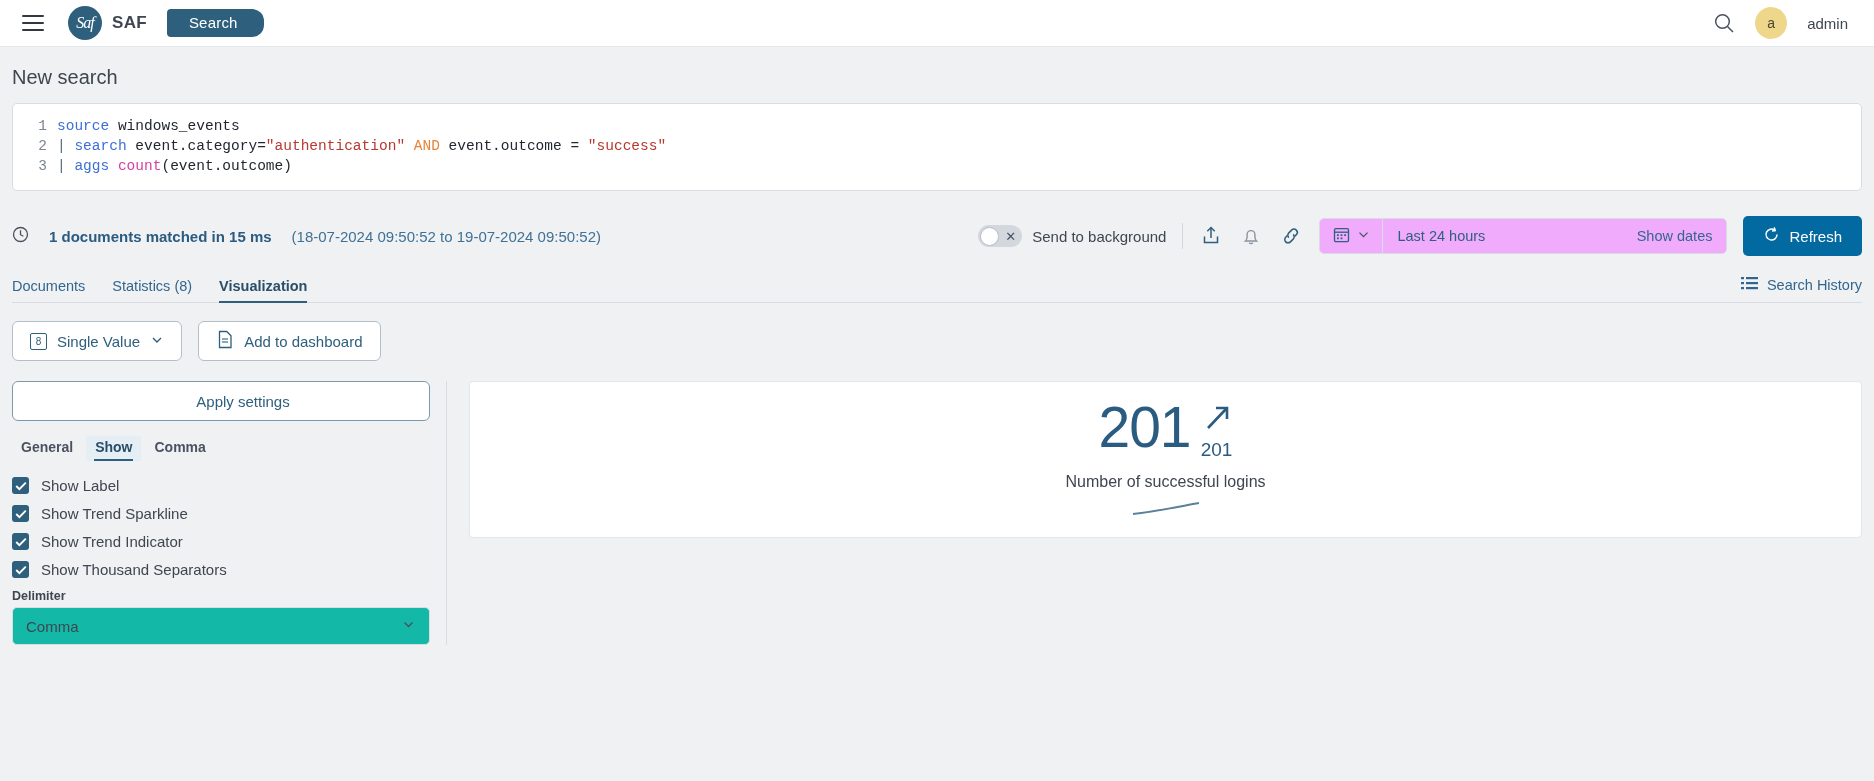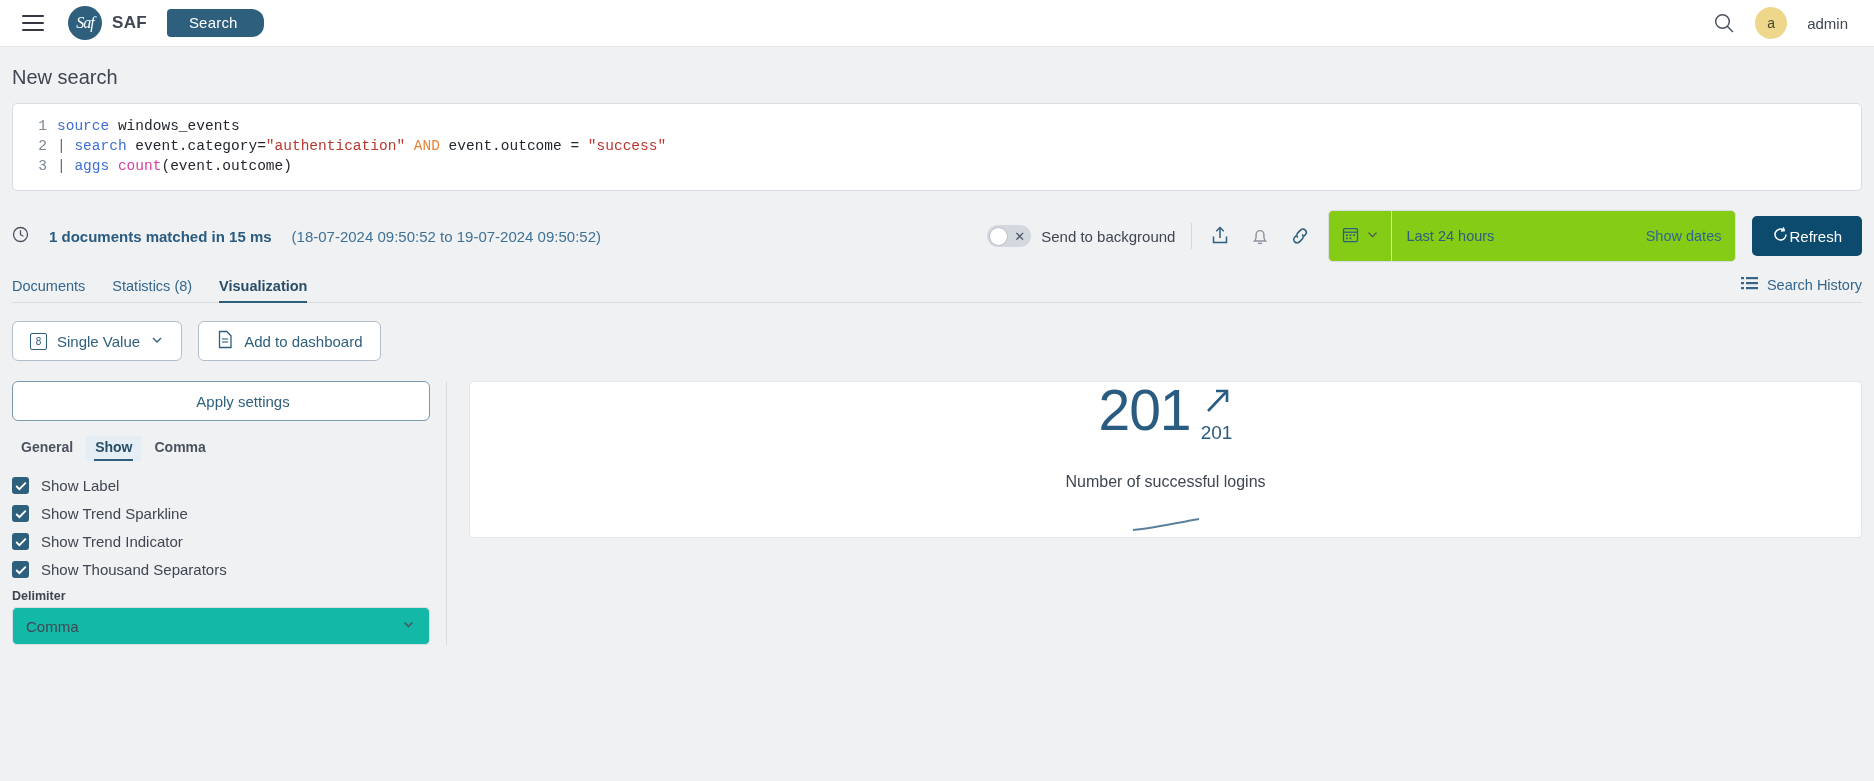--- a/index.html
+++ b/index.html
@@ -104,39 +104,39 @@
     background: #fff; position: absolute; left: 2px;
     border: 1px solid #b9bfc9;
   }
   .toggle .x-mark { position: absolute; right: 6px; font-size: 13px; color: #4a5260; }
   .toggle-label { font-size: 15px; color: #3f4651; }
 
   .vert-divider { width: 1px; height: 26px; background: #d3d7de; }
 
   .time-picker {
     display: flex; align-items: center;
-    background: #84cc16;
+    background: #f0abfc;
     border: 1px solid #d9dde3;
     border-radius: 5px;
-    height: 52px;
+    height: 36px;
     min-width: 408px;
   }
   .tp-calendar {
     display: flex; align-items: center; gap: 6px;
     padding: 0 12px; height: 100%;
     border-right: 1px solid #d9dde3; cursor: pointer;
   }
   .tp-value { padding-left: 14px; font-size: 14.5px; color: #2e5f7d; flex: 1; cursor: pointer; }
   .tp-showdates { padding: 0 14px; font-size: 14.5px; color: #33668e; cursor: pointer; }
 
   .refresh-btn {
-    background: #0c4a6e; color: #fff;
+    background: #0369a1; color: #fff;
     border: none; border-radius: 5px;
     height: 40px; padding: 0 20px;
-    font-size: 15px; display: flex; align-items: center; 
+    font-size: 15px; display: flex; align-items: center; gap: 9px;
     cursor: pointer; font-family: "Liberation Sans", sans-serif;
   }
 
   
   .tabsrow {
     display: flex; align-items: flex-end;
     margin: 10px 12px 0 12px;
     border-bottom: 1px solid #d9dde3;
     height: 34px;
   }
@@ -205,21 +205,21 @@
     margin-top: 4px; width: 418px; height: 38px;
     background: #14b8a6; border: 1px solid #d9dde3; border-radius: 5px;
     display: flex; align-items: center; justify-content: space-between;
     padding: 0 13px; font-size: 15px; color: #3f4651; cursor: pointer;
   }
 
   
   .viz-card {
     flex: 1; background: #fff; border: 1px solid #e3e6eb; border-radius: 4px;
     height: 157px; position: relative;
-    display: flex; flex-direction: column; align-items: center; justify-content: space-between;
+    display: flex; flex-direction: column; align-items: center; justify-content: center;
   }
   .big-row { display: flex; align-items: flex-start; gap: 2px; }
   .big-number {
     font-size: 57px; color: #2a5b80; line-height: 1;
     font-weight: 400; letter-spacing: -1px;
   }
   .trend-block { display: flex; flex-direction: column; align-items: center; margin-left: 8px; margin-top: 4px; }
   .trend-small { font-size: 19px; color: #2a5b80; margin-top: 2px; }
   .viz-label { font-size: 16px; color: #3f4651; margin-top: 12px; }
   .sparkline { margin-top: 10px; }

